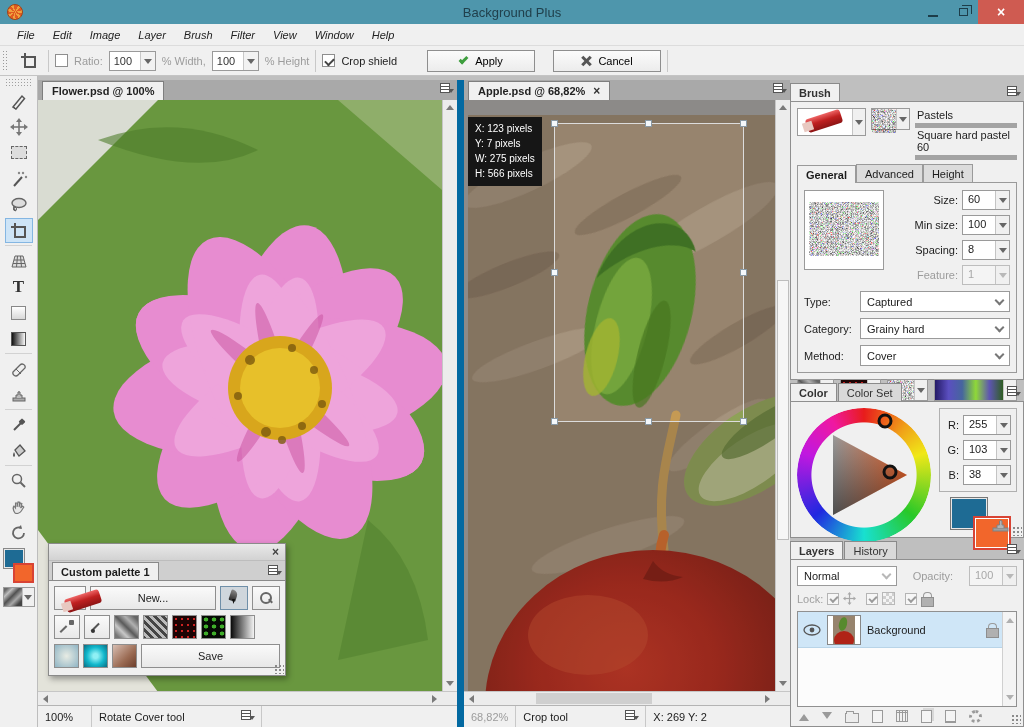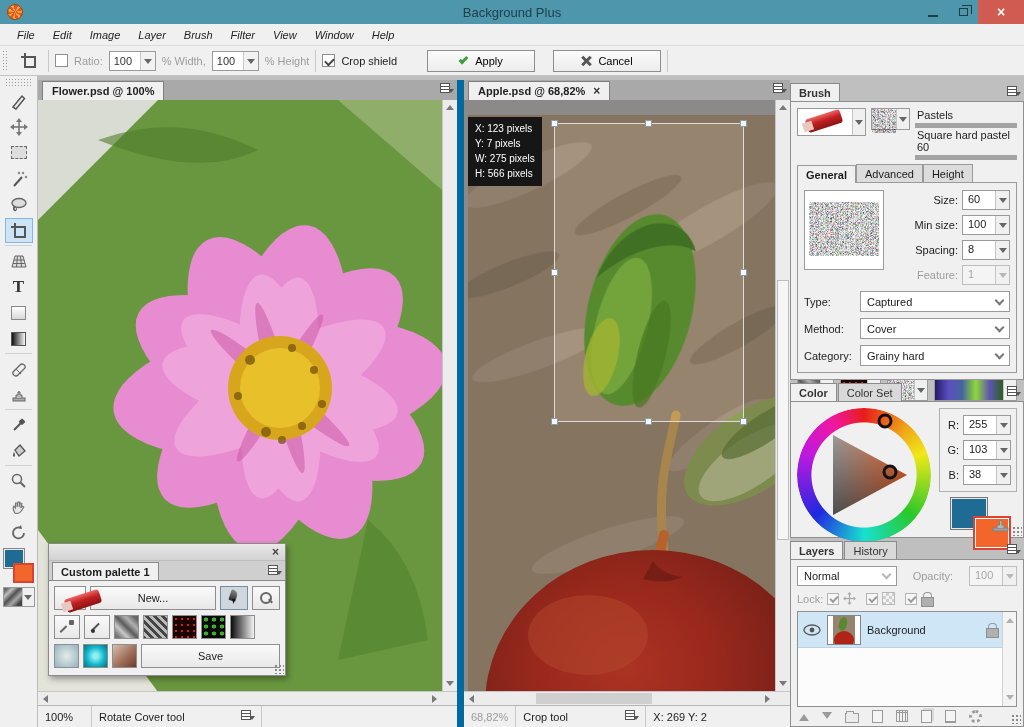--- a/index.html
+++ b/index.html
@@ -675,30 +675,30 @@
           </div>
         </div>
         <div class="selrow">
             <span class="lbl">Type:</span>
           <div class="selbox">
               <span>Captured</span>
               <span class="chev"></span>
             </div>
           </div>
         <div class="selrow">
+            <span class="lbl">Category:</span>
+          <div class="selbox">
+              <span>Grainy hard</span>
+              <span class="chev"></span>
+            </div>
+          </div>
+        <div class="selrow">
             <span class="lbl">Method:</span>
           <div class="selbox">
               <span>Cover</span>
-              <span class="chev"></span>
-            </div>
-          </div>
-        <div class="selrow">
-            <span class="lbl">Category:</span>
-          <div class="selbox">
-              <span>Grainy hard</span>
               <span class="chev"></span>
             </div>
           </div>
       </div>
       <div class="swrow">
         <div class="dd-btn">
             <div class="face sw-face g-noise" style="width:22px"></div>
             <div class="arr">
               <span class="tri-dn" style="margin-top:5px"></span>
             </div>

